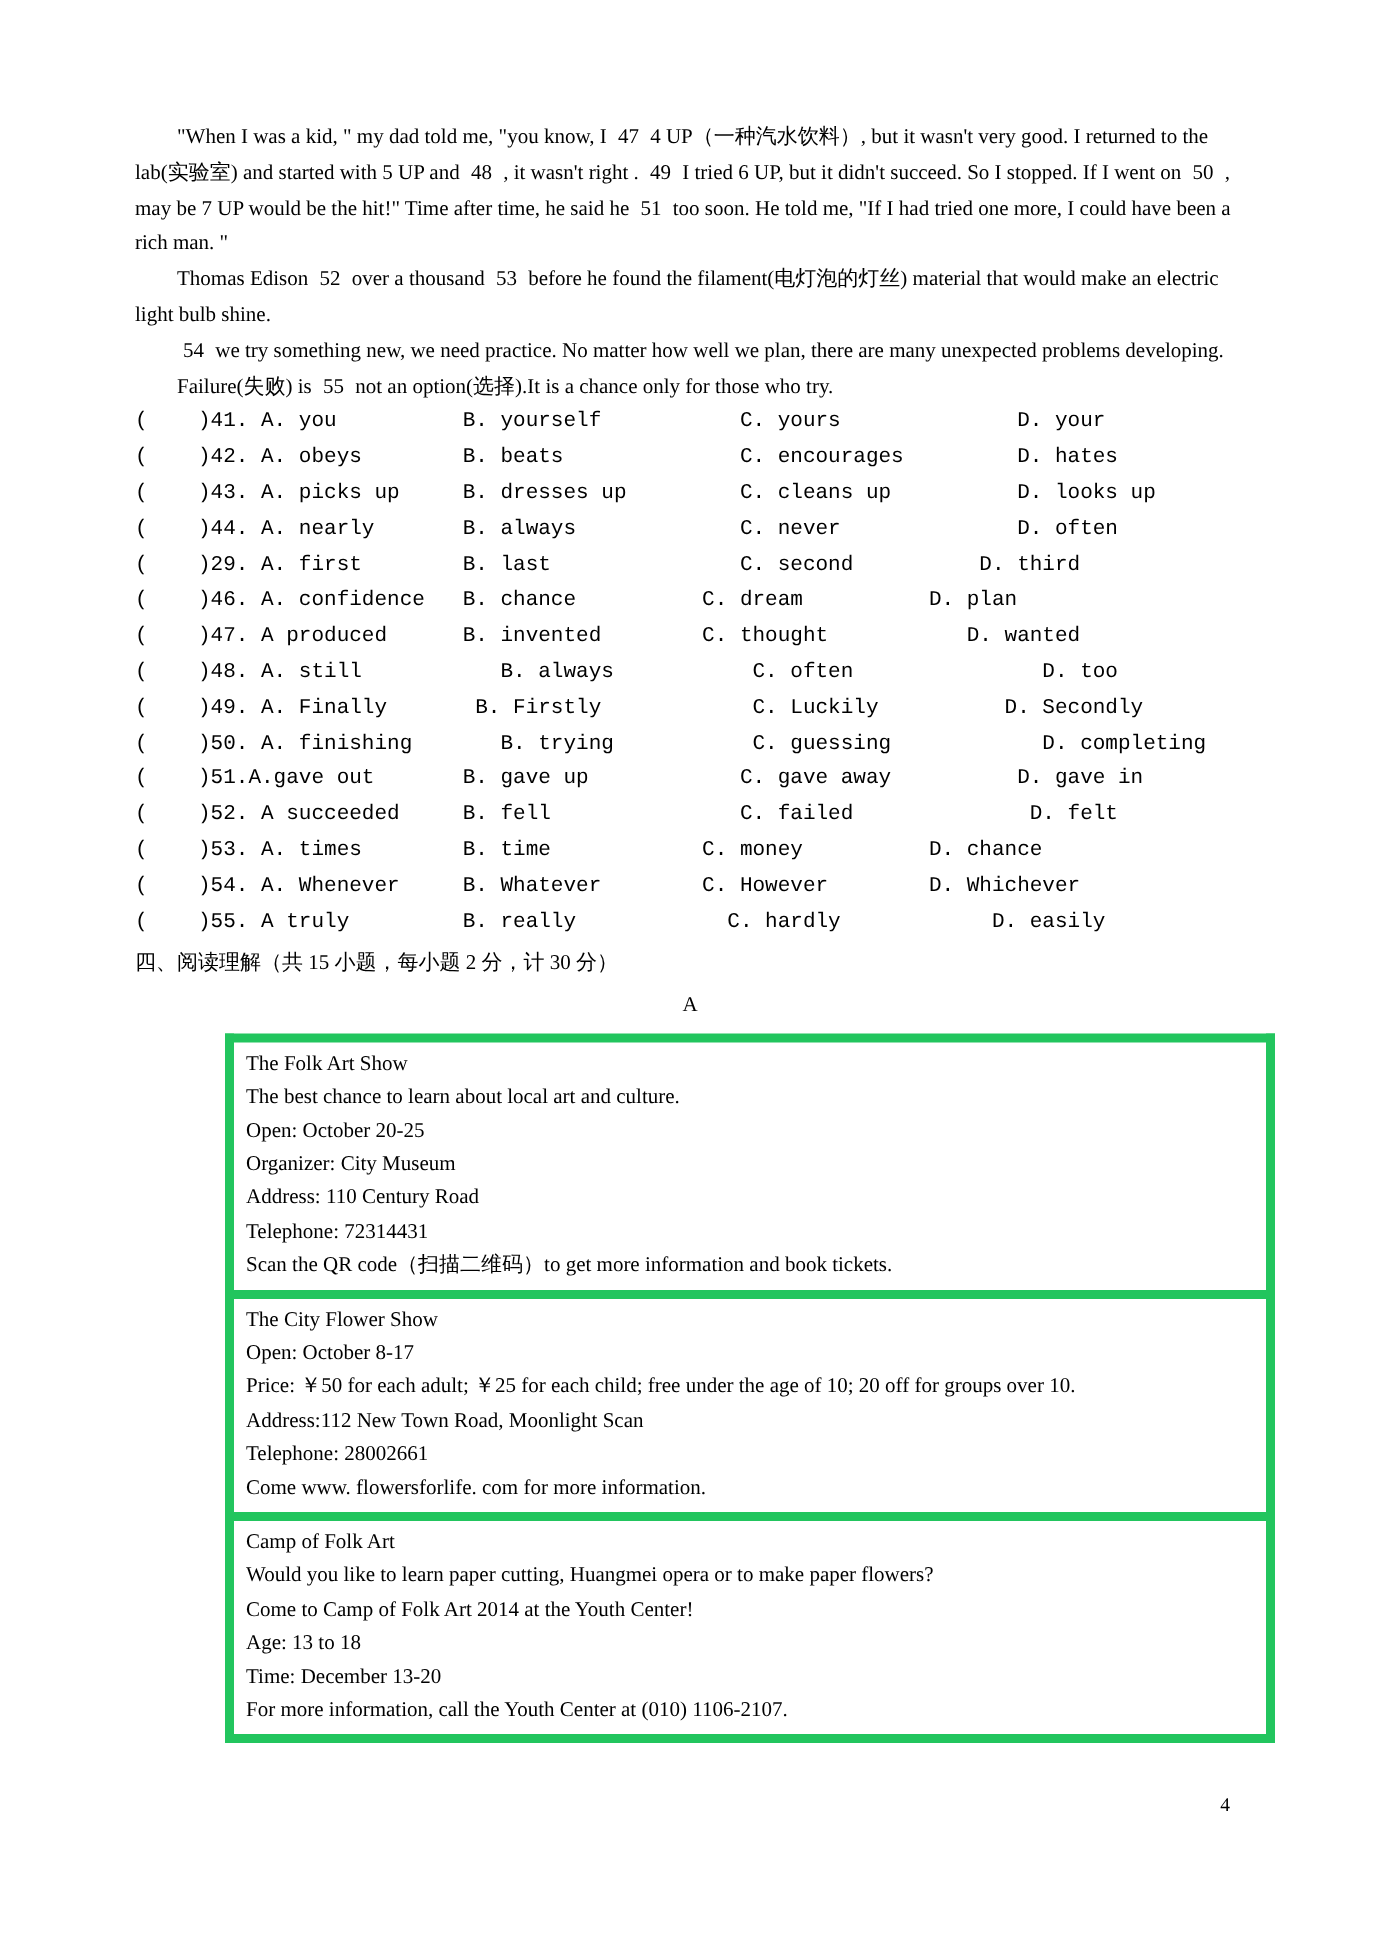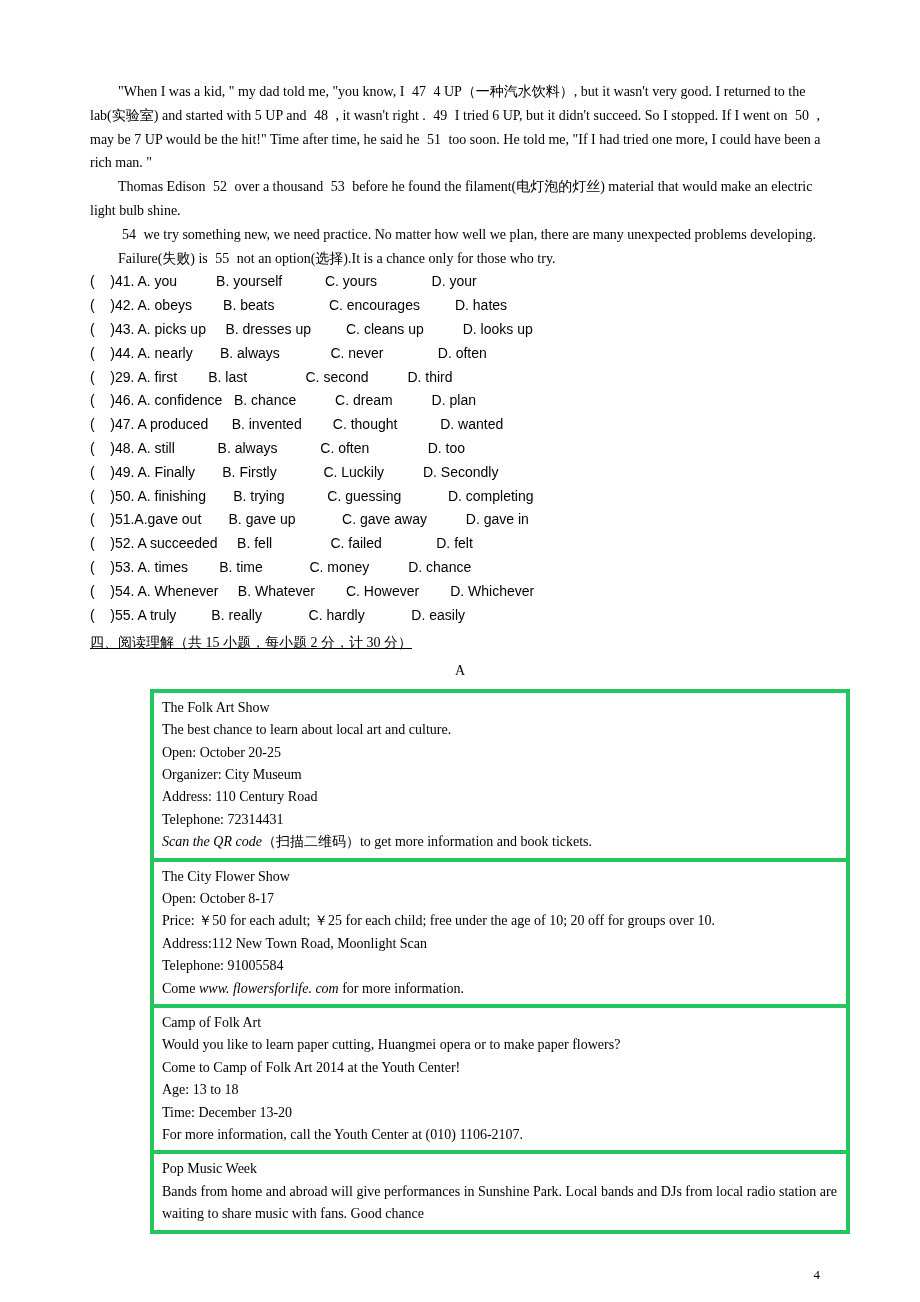--- a/index.html
+++ b/index.html
@@ -16,44 +16,42 @@
   .para {
     text-indent: 2em;
     margin: 0;
   }
   .blank {
     padding: 0 4px;
   }
   .options-row {
     margin: 0;
     white-space: pre;
-    font-family: Liberation Sans, sans-serif;
+    font-family: Liberation Mono, monospace;
   }
   .section-title {
     margin: 4px 0;
-    text-decoration: underline;
   }
   .center {
     text-align: center;
     margin: 2px 0;
   }
   table {
     border-collapse: collapse;
     margin: 6px 0 0 60px;
     width: 700px;
   }
   td {
-    border: 4px solid #22c55e;
+    border: 6px solid #22c55e;
     padding: 4px 8px;
     vertical-align: top;
     font-size: 14px;
     line-height: 1.6;
   }
   .italic {
-    font-style: italic;
     margin-top: 32px;
   }
   .page-num {
     text-align: right;
     margin-top: 30px;
     font-size: 13px;
     padding-right: 10px;
   }
 </style>
 </head>
@@ -106,36 +104,30 @@
       <div>Telephone: 72314431</div>
       <div><span class="italic">Scan the QR code</span><span>（扫描二维码）to get more information and book tickets.</span></div>
     </td>
   </tr>
   <tr>
     <td>
       <div>The City Flower Show</div>
       <div>Open: October 8-17</div>
       <div>Price: ￥50 for each adult; ￥25 for each child; free under the age of 10; 20 off for groups over 10.</div>
       <div>Address:112 New Town Road, Moonlight Scan</div>
-      <div>Telephone: 91005584</div>
+      <div>Telephone: 28002661</div>
       <div><span>Come </span><span class="italic">www. flowersforlife. com</span><span> for more information.</span></div>
     </td>
   </tr>
   <tr>
     <td>
       <div>Camp of Folk Art</div>
       <div>Would you like to learn paper cutting, Huangmei opera or to make paper flowers?</div>
       <div>Come to Camp of Folk Art 2014 at the Youth Center!</div>
       <div>Age: 13 to 18</div>
       <div>Time: December 13-20</div>
       <div>For more information, call the Youth Center at (010) 1106-2107.</div>
     </td>
   </tr>
-  <tr>
-    <td>
-      <div>Pop Music Week</div>
-      <div>Bands from home and abroad will give performances in Sunshine Park. Local bands and DJs from local radio station are waiting to share music with fans. Good chance</div>
-    </td>
-  </tr>
 </tbody>
   </table>
 
 <div class="page-num">4</div>
 
 </body></html>

